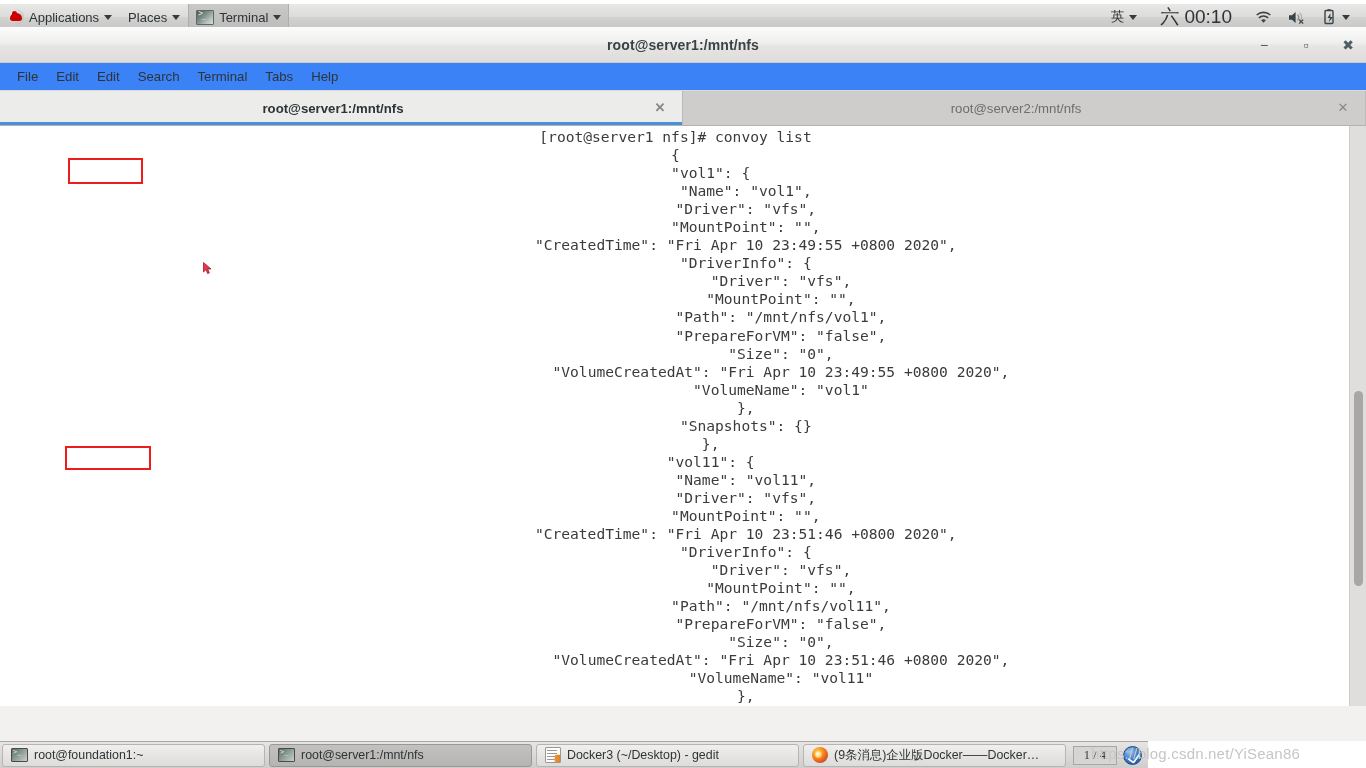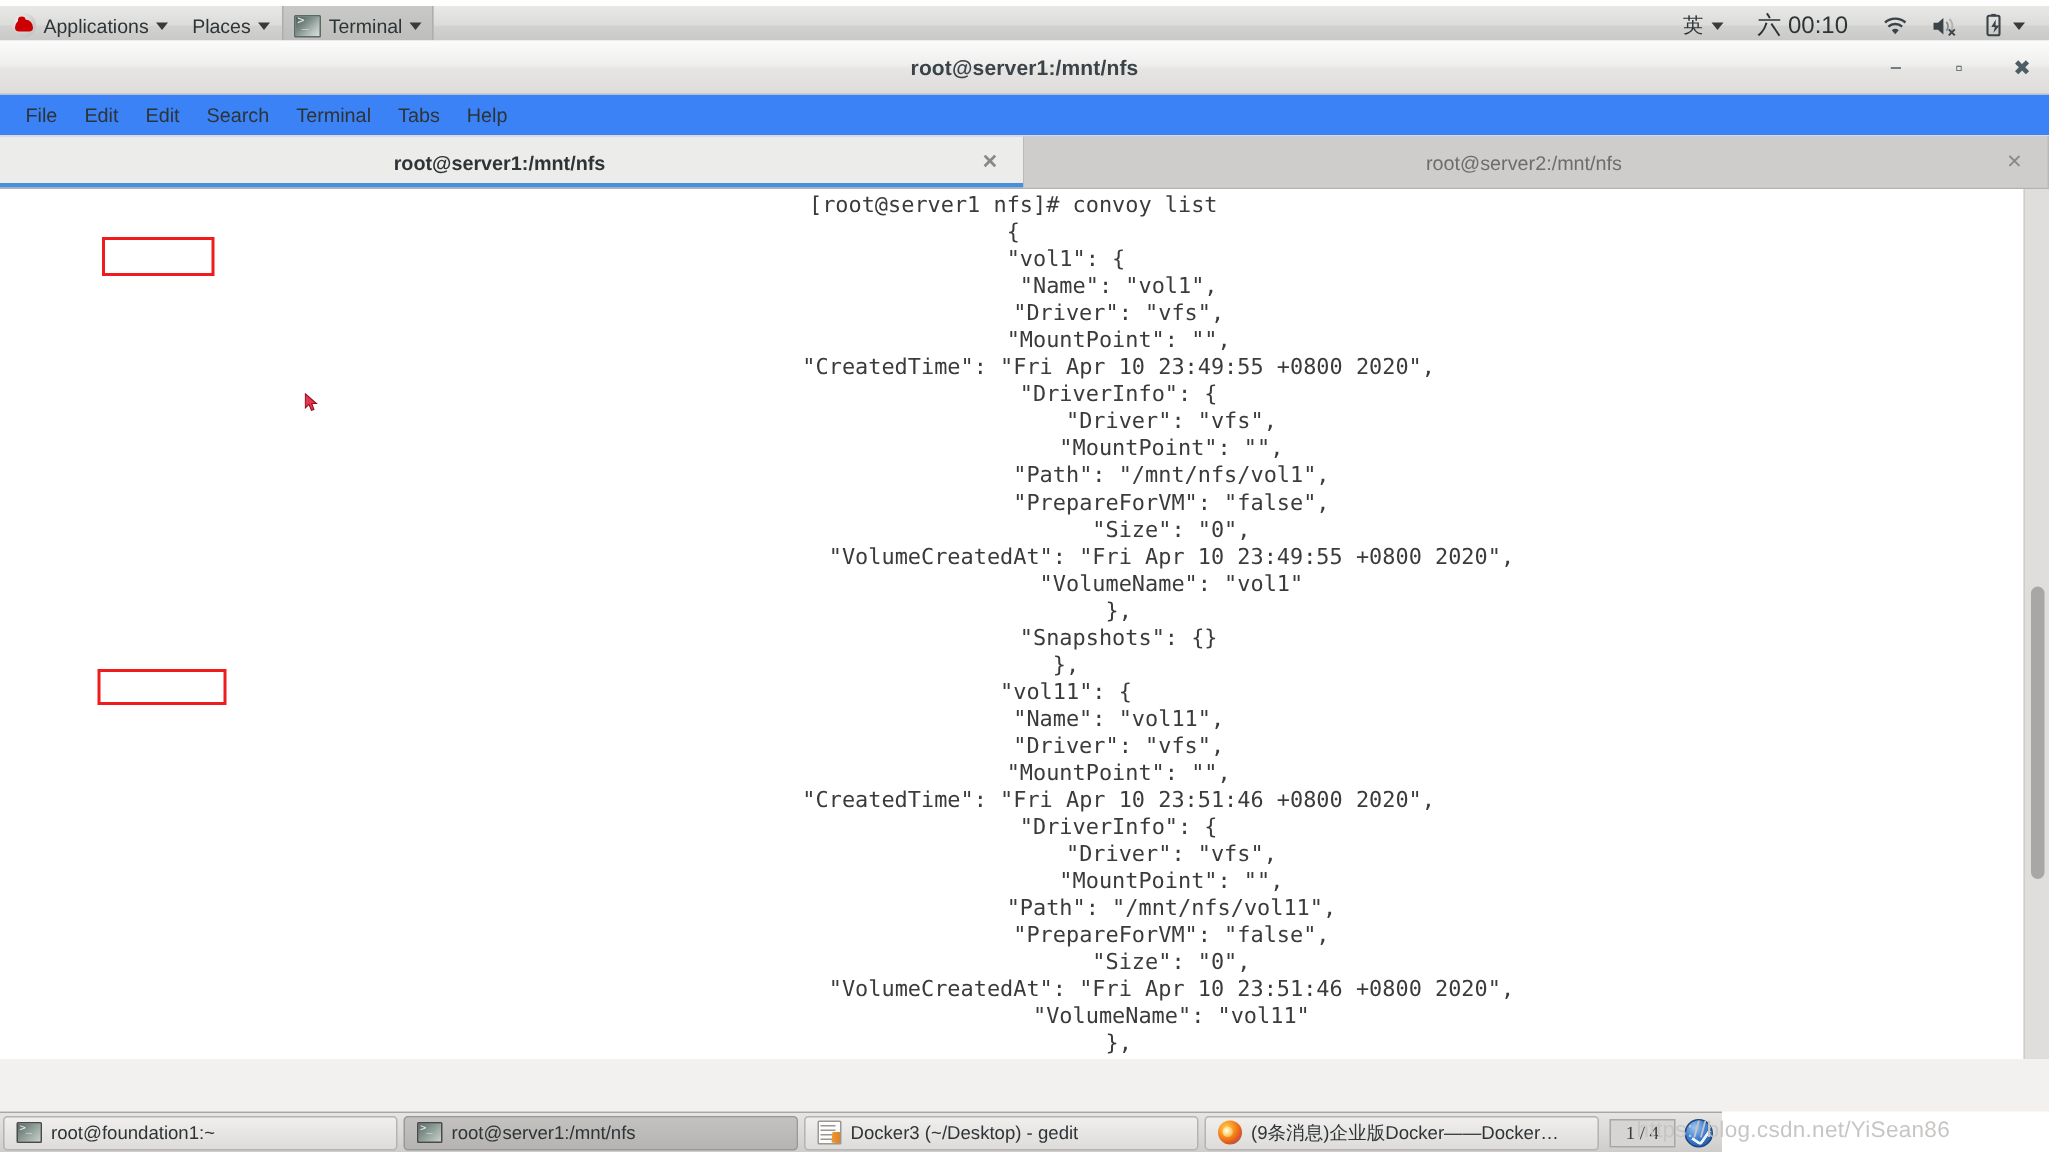--- a/index.html
+++ b/index.html
@@ -48,21 +48,21 @@
     border:1px solid #5a6a65; border-radius:1px; position:relative;
   }
   .term-icon-small:before{
     content:">"; position:absolute; left:1px; top:-2px; font-size:8px;
     color:#eaeaea; font-family:"DejaVu Sans Mono", monospace;
   }
   .term-icon-small:after{
     content:"_"; position:absolute; left:4px; top:0px; font-size:8px;
     color:#eaeaea; font-family:"DejaVu Sans Mono", monospace;
   }
-  #clock{ font-size:16px; color:#2e3436; padding:0 7px; }
+  #clock{ font-size:19px; color:#2e3436; padding:0 7px; }
   .ime-label{ font-size:13.5px; }
 
   svg.ico { display:block; }
 
   
   #window{
     position:absolute; left:0; top:27px; width:1366px; height:714px;
     background:#f2f1f0;
   }
   #titlebar{

